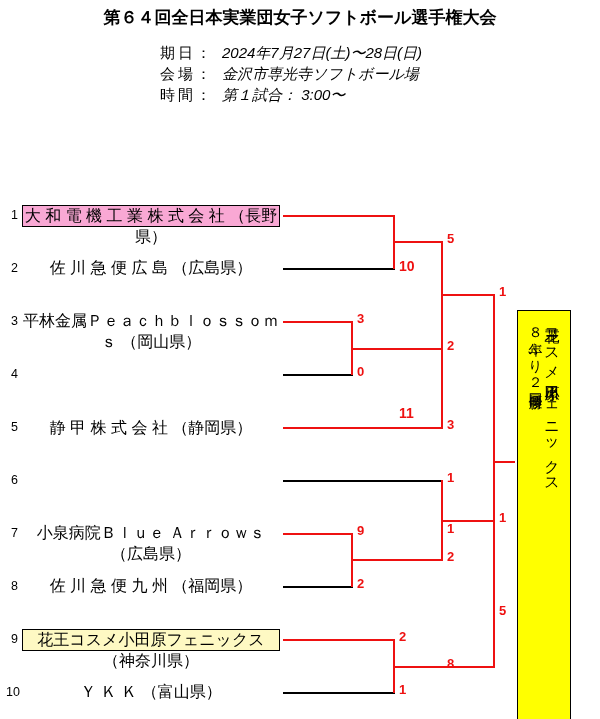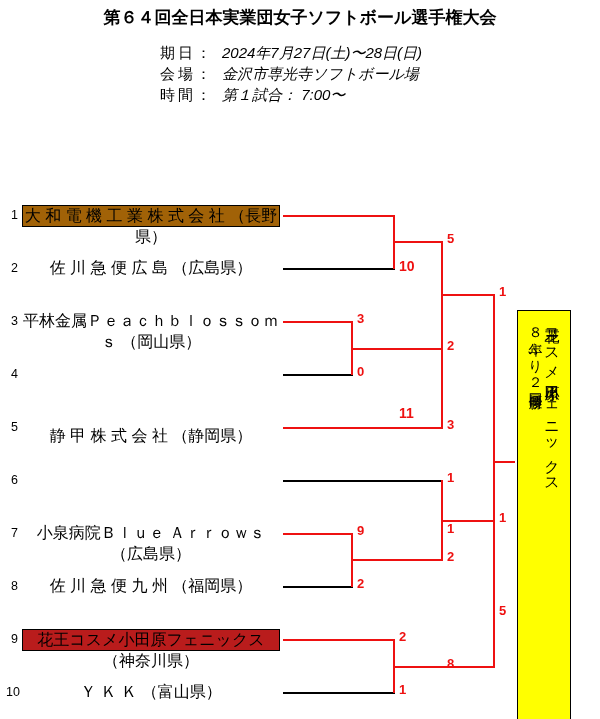--- a/index.html
+++ b/index.html
@@ -34,22 +34,22 @@
   .tbox{
     position:absolute;
     left:22px;
     width:258px;
     height:22px;
     border:1px solid transparent;
     box-sizing:border-box;
     text-align:center;
     letter-spacing:0px;
   }
-  .tbox.hl-blue{background:#a16207;border:1px solid #000;}
-  .tbox.hl-yellow{background:#b91c1c;border:1px solid #000;}
+  .tbox.hl-blue{background:#f9a8d4;border:1px solid #000;}
+  .tbox.hl-yellow{background:#fef9c3;border:1px solid #000;}
   .tbox.plain{background:transparent;border:none;}
 
   .line{position:absolute;background:#000;}
   .line.red{background:#ee1111;}
   .h{height:2px;}
   .v{width:2px;}
 
   .score{
     position:absolute;font-size:13px;font-weight:bold;color:#ee1111;
     line-height:14px;
@@ -77,39 +77,39 @@
   <div class="info-row">
     <span class="info-label">期日：</span>
     <span class="info-val">2024年7月27日(土)〜28日(日)</span>
   </div>
   <div class="info-row">
     <span class="info-label">会場：</span>
     <span class="info-val">金沢市専光寺ソフトボール場</span>
   </div>
   <div class="info-row">
     <span class="info-label">時間：</span>
-    <span class="info-val">第１試合： 7:00〜</span>
+    <span class="info-val">第１試合： 3:00〜</span>
   </div>
 </div>
 
 <div class="bracket">
 
   <div class="seed" style="left:4px;top:15px;">1</div>
   <div class="tbox hl-blue" style="top:15px;">大 和 電 機 工 業 株 式 会 社 （長野県）</div>
 
   <div class="seed" style="left:4px;top:68px;">2</div>
   <div class="tbox plain" style="top:68px;">佐  川  急  便  広  島 （広島県）</div>
 
   <div class="seed" style="left:4px;top:121px;">3</div>
   <div class="tbox plain" style="top:121px;">平林金属Ｐｅａｃｈｂｌｏｓｓｏｍｓ （岡山県）</div>
 
   <div class="seed" style="left:4px;top:174px;">4</div>
 
   <div class="seed" style="left:4px;top:227px;">5</div>
-  <div class="tbox plain" style="top:236px;">静  甲  株  式  会  社 （静岡県）</div>
+  <div class="tbox plain" style="top:228px;">静  甲  株  式  会  社 （静岡県）</div>
 
   <div class="seed" style="left:4px;top:280px;">6</div>
 
   <div class="seed" style="left:4px;top:333px;">7</div>
   <div class="tbox plain" style="top:333px;text-align:center;">小泉病院Ｂｌｕｅ Ａｒｒｏｗｓ （広島県）</div>
 
   <div class="seed" style="left:4px;top:386px;">8</div>
   <div class="tbox plain" style="top:386px;">佐  川  急  便  九  州 （福岡県）</div>
 
   <div class="seed" style="left:4px;top:439px;">9</div>

